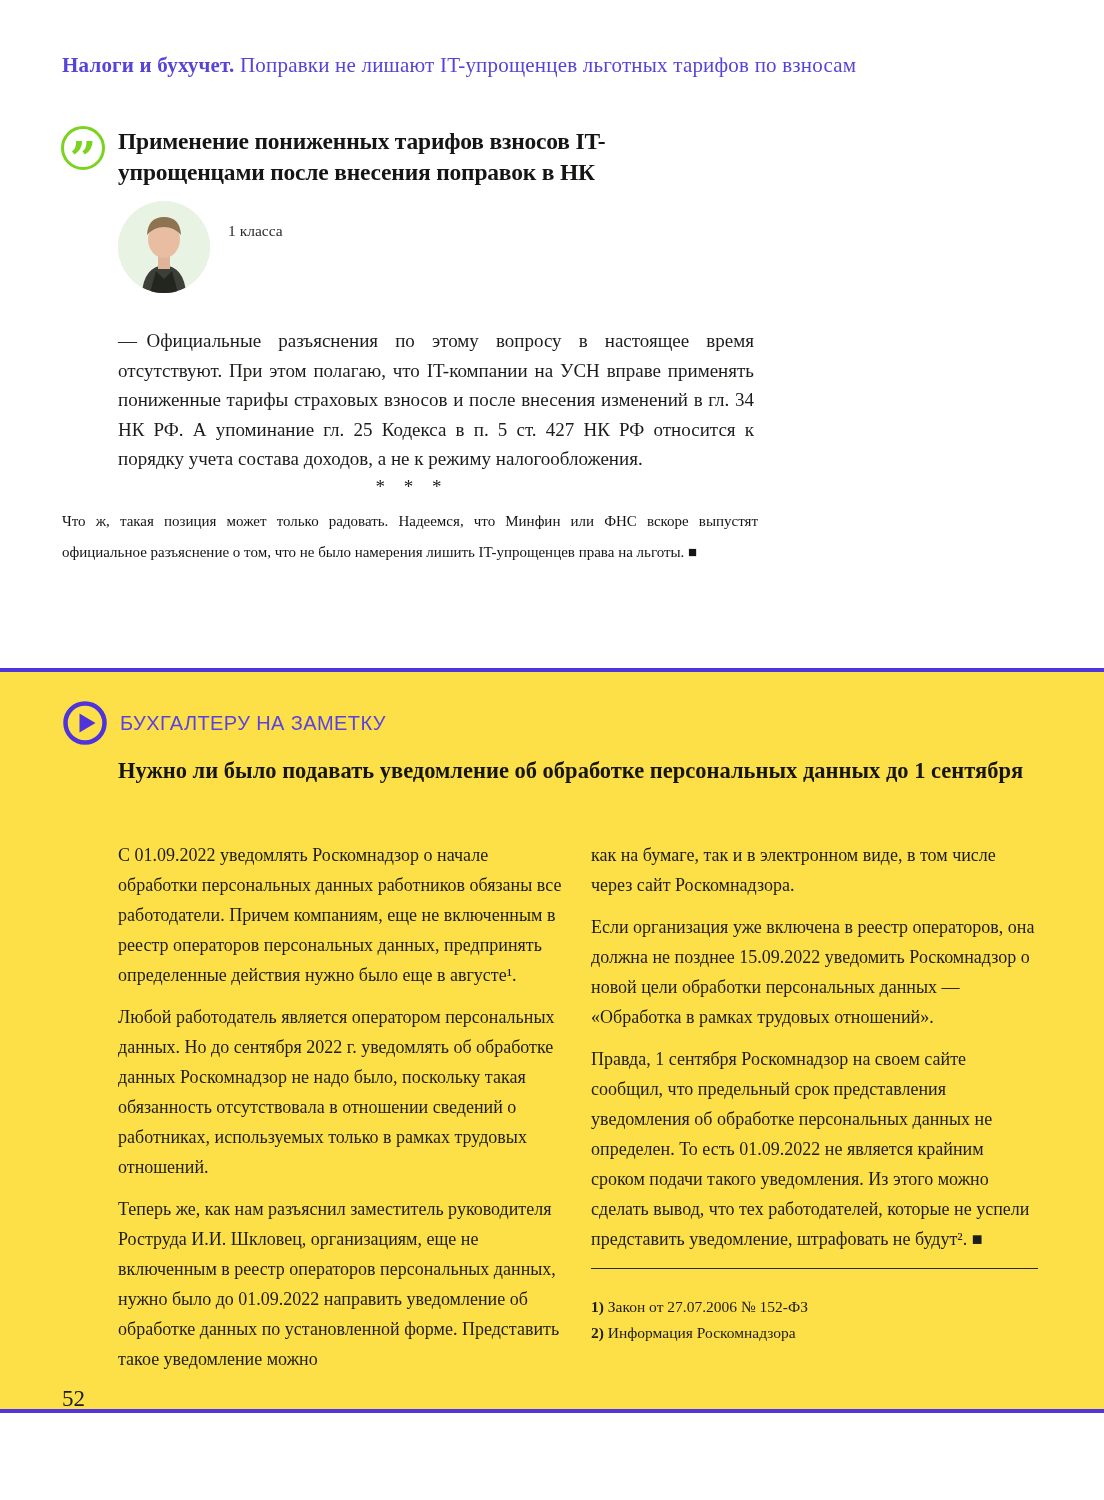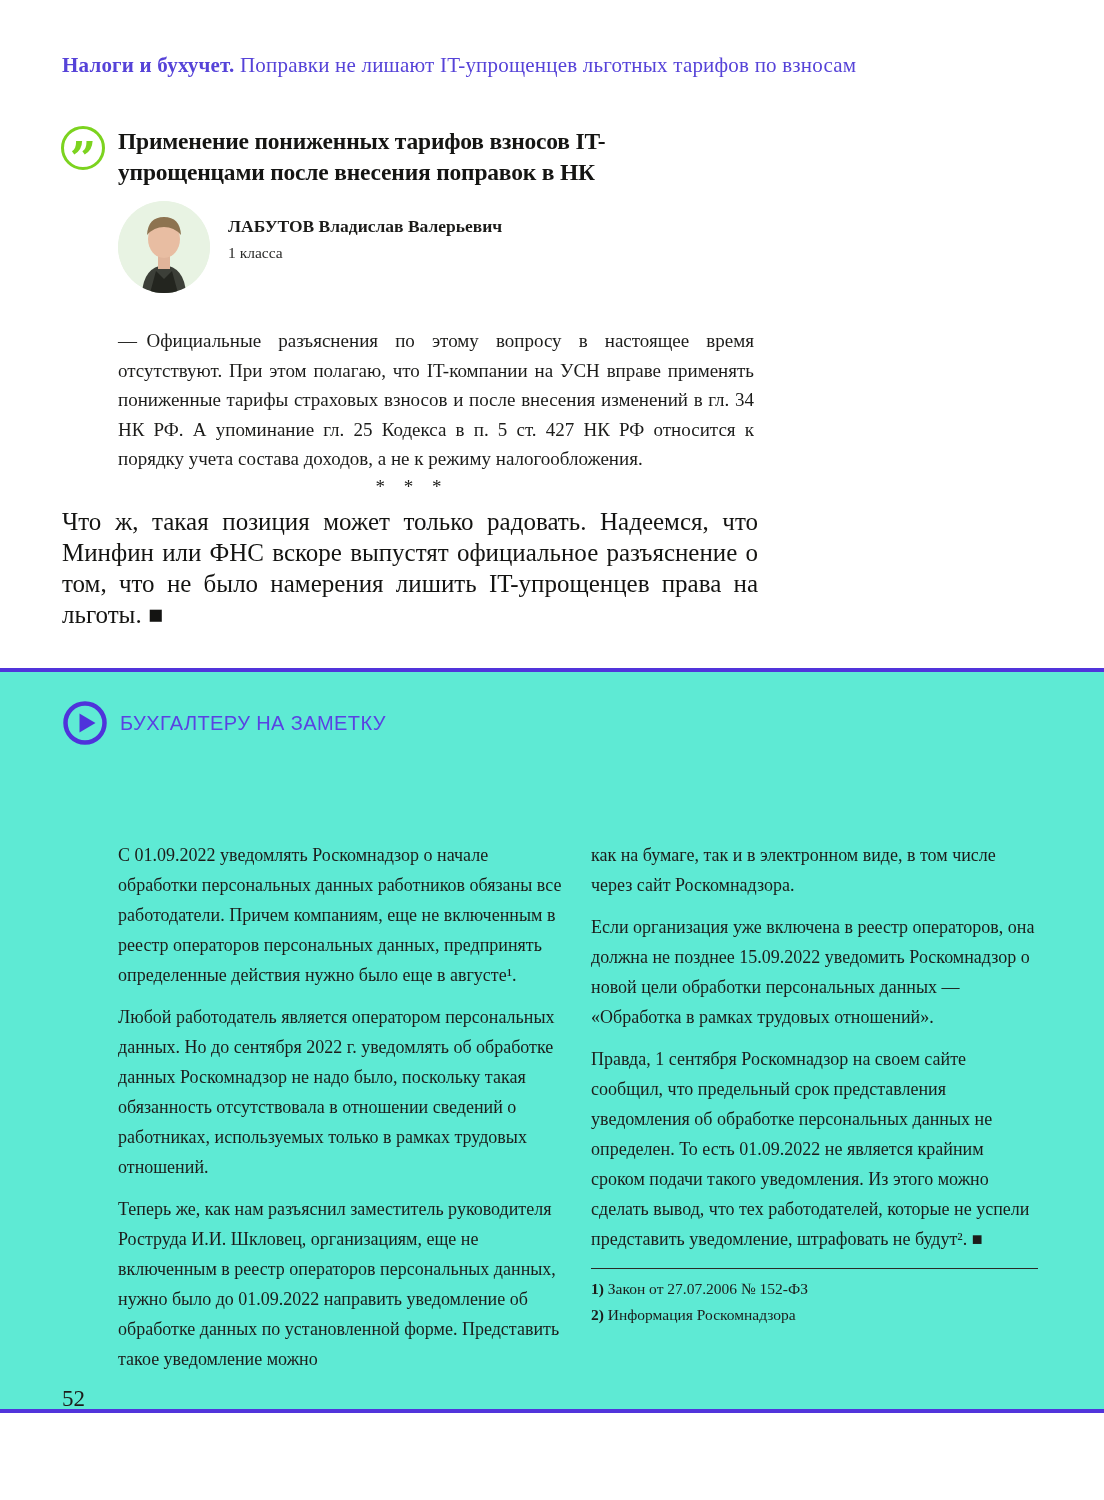--- a/index.html
+++ b/index.html
@@ -44,48 +44,48 @@
 
   
   .quote-text {
     left:118px; top:326px; width:636px;
     font-size:19px; line-height:29.6px; color:#1c1c1a;
     text-align:justify;
   }
   .stars { left:62px; top:476px; width:700px; text-align:center; font-size:19px; letter-spacing:7px; color:#1c1c1a; }
   .conclusion {
     left:62px; top:506px; width:696px;
-    font-size:25px; line-height:31px; color:#141412; text-align:justify;
+    font-size:15px; line-height:31px; color:#141412; text-align:justify;
   }
 
   
   .note-section {
     left:0; top:668px; width:1104px; height:745px;
-    background:#5eead4;
+    background:#fde047;
     border-top:4px solid #5134db; border-bottom:4px solid #5134db;
     overflow:hidden;
   }
   .play-badge { position:absolute; left:62px; top:28px; width:46px; height:46px; }
   .note-rubric {
     position:absolute; left:120px; top:40px;
     font-family:"Liberation Sans", sans-serif; font-size:20px; letter-spacing:0.4px;
     color:#5a42e2;
   }
   h2.note-title {
     position:absolute; left:118px; top:84px; width:930px;
     font-size:22.5px; line-height:30px; font-weight:bold; color:#151513;
   }
   .columns { position:absolute; left:118px; top:168px; width:920px; display:flex; }
   .col { width:447px; }
   .col-left { margin-right:26px; }
   .col p {
     font-size:18px; line-height:30px; color:#1c1c1a;
     margin-bottom:12px;
   }
-  .footnotes { border-top:1.5px solid #2a2a28; margin-top:14px; padding-top:7px; }
+  .footnotes { border-top:1.5px solid #2a2a28; margin-top:14px; padding-top:25px; }
   .footnote { font-size:15.5px; line-height:26px; color:#1c1c1a; }
   .footnote .fn-label { font-weight:bold; }
 
   
   .page-number { left:62px; top:1386px; font-size:23px; color:#1c1c1a; }
 </style>
 </head>
 <body>
 
 <div class="abs breadcrumb">
@@ -103,41 +103,41 @@
     <svg width="92" height="92" viewBox="0 0 92 92">
       <circle cx="46" cy="46" r="46" fill="#e8f3e3"></circle>
       <path d="M24 92 Q26 66 46 64 Q66 66 68 92 Z" fill="#3c3f38"></path>
       <rect x="40" y="52" width="12" height="16" fill="#e0b49a"></rect>
       <ellipse cx="46" cy="38" rx="16" ry="19" fill="#e8bda2"></ellipse>
       <path d="M29 34 Q30 16 46 16 Q62 16 63 34 Q56 26 46 26 Q36 26 29 34 Z" fill="#8d7350"></path>
       <path d="M38 70 L46 78 L54 70 L60 92 L32 92 Z" fill="#23251f"></path>
     </svg>
   </div>
   <div class="author-meta">
-    <div class="author-name">ЛАБУТОВ Владислав Валерьевич</div>
     <div class="author-role">
       <div>1 класса</div>
     </div>
   </div>
 </div>
 
 <p class="abs quote-text">— Официальные разъяснения по этому вопросу в настоящее время отсутствуют. При этом полагаю, что IT-компании на УСН вправе применять пониженные тарифы страховых взносов и после внесения изменений в гл. 34 НК РФ. А упоминание гл. 25 Кодекса в п. 5 ст. 427 НК РФ относится к порядку учета состава доходов, а не к режиму налогообложения.</p>
 
 <div class="abs stars">* * *</div>
 
 <p class="abs conclusion">Что ж, такая позиция может только радовать. Надеемся, что Минфин или ФНС вскоре выпустят официальное разъяснение о том, что не было намерения лишить IT-упрощенцев права на льготы. ■</p>
 
 <section class="abs note-section">
   <div class="play-badge">
     <svg width="46" height="46" viewBox="0 0 46 46">
       <circle cx="23" cy="23" r="19.5" fill="none" stroke="#4f33db" stroke-width="4.5"></circle>
       <polygon points="17.5,13.5 33.5,23 17.5,32.5" fill="#4f33db"></polygon>
     </svg>
   </div>
   <div class="note-rubric">БУХГАЛТЕРУ НА ЗАМЕТКУ</div>
+  <h2 class="note-title">Нужно ли было подавать уведомление об обработке персональных данных до 1 сентября</h2>
 
   <div class="columns">
     <div class="col col-left">
       <p>С 01.09.2022 уведомлять Роскомнадзор о начале обработки персональных данных работников обязаны все работодатели. Причем компаниям, еще не включенным в реестр операторов персональных данных, предпринять определенные действия нужно было еще в августе¹.</p>
       <p>Любой работодатель является оператором персональных данных. Но до сентября 2022 г. уведомлять об обработке данных Роскомнадзор не надо было, поскольку такая обязанность отсутствовала в отношении сведений о работниках, используемых только в рамках трудовых отношений.</p>
       <p>Теперь же, как нам разъяснил заместитель руководителя Роструда И.И. Шкловец, организациям, еще не включенным в реестр операторов персональных данных, нужно было до 01.09.2022 направить уведомление об обработке данных по установленной форме. Представить такое уведомление можно</p>
     </div>
     <div class="col col-right">
       <p>как на бумаге, так и в электронном виде, в том числе через сайт Роскомнадзора.</p>
       <p>Если организация уже включена в реестр операторов, она должна не позднее 15.09.2022 уведомить Роскомнадзор о новой цели обработки персональных данных — «Обработка в рамках трудовых отношений».</p>

